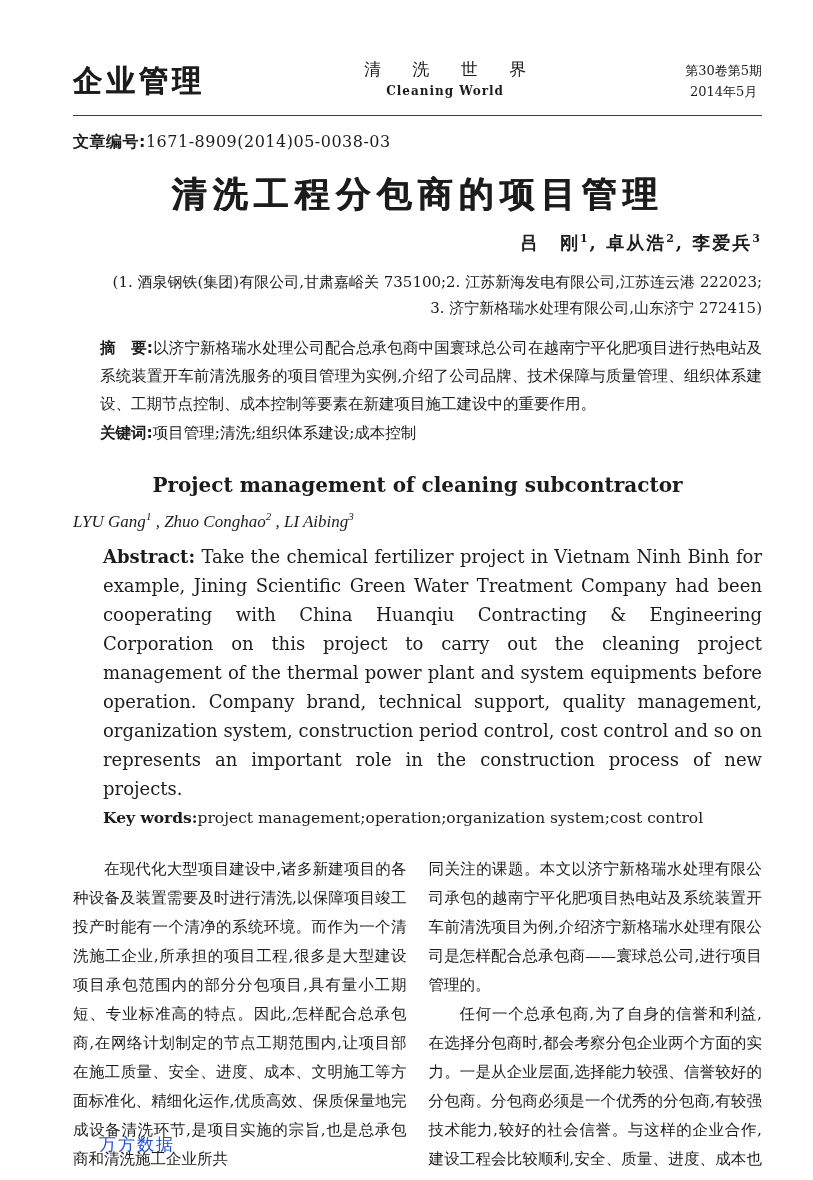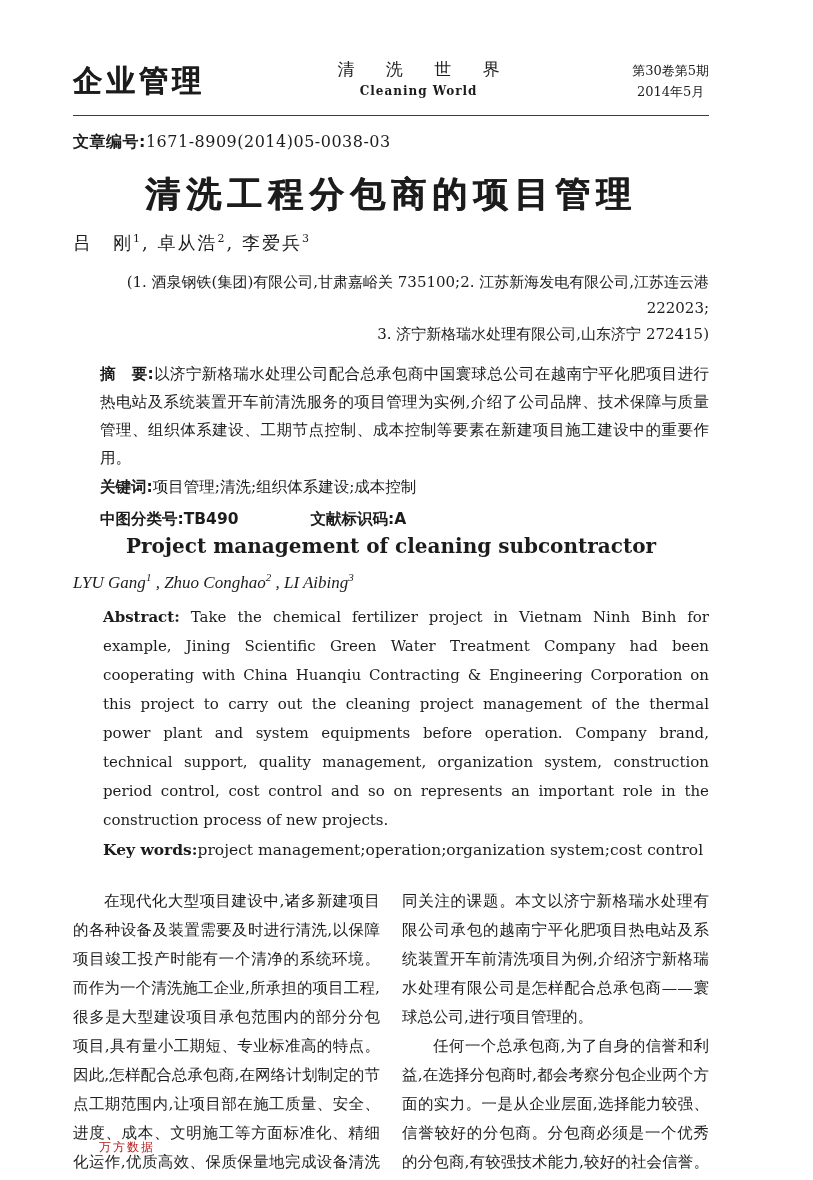--- a/index.html
+++ b/index.html
@@ -6,21 +6,21 @@
   html, body { margin: 0; padding: 0; background: #ffffff; }
   .page {
     position: relative;
     width: 813px;
     height: 1180px;
     margin: 0 auto;
     background: #ffffff;
     color: #1c1c1c;
     font-family: "DejaVu Serif", "Liberation Serif", serif;
     overflow: hidden;
-    padding: 54px 104px 0 73px;
+    padding: 54px 51px 0 73px;
   }
   
   .header {
     display: flex;
     justify-content: space-between;
     align-items: flex-start;
     padding-bottom: 12px;
     border-bottom: 1.5px solid #3c3c3c;
   }
   .col-name {
@@ -42,47 +42,47 @@
   
   .title-cn {
     margin-top: 18px;
     text-align: center;
     font-family: "DejaVu Sans", "Liberation Sans", sans-serif;
     font-weight: 900;
     font-size: 35px;
     letter-spacing: 6px;
     text-shadow: 0.8px 0 0 #1c1c1c;
   }
-  .authors-cn { margin-top: 13px; text-align: left; font-size: 18px; letter-spacing: 2px; }
+  .authors-cn { margin-top: 13px; text-align: right; font-size: 18px; letter-spacing: 2px; font-weight: bold; }
   .authors-cn sup, .authors-en sup { font-size: 11px; }
   .affil-cn { margin-top: 14px; text-align: right; font-size: 15px; line-height: 26px; }
   
   .abstract-cn { margin: 13px 0 0 27px; font-size: 15.5px; line-height: 28px; text-align: justify; }
   .keywords-cn { margin: 1px 0 0 27px; font-size: 15.5px; line-height: 28px; }
   .clc-line { margin: 3px 0 0 27px; font-size: 15.5px; line-height: 30px; }
   .clc-gap { display: inline-block; width: 72px; }
   
-  .title-en { text-align: center; font-weight: bold; font-size: 20px; }
+  .title-en { margin-top: 26px; text-align: center; font-weight: bold; font-size: 20px; }
   .authors-en { margin-top: 13px; text-align: left; font-style: italic; font-size: 17px; font-family: Liberation Serif, serif; }
   .affil-en { margin-top: 10px; text-align: center; font-size: 14.5px; line-height: 27px; }
-  .abstract-en { margin: 8px 0 0 30px; font-size: 15px; line-height: 29px; text-align: justify; }
+  .abstract-en { margin: 8px 0 0 30px; font-size: 18px; line-height: 29px; text-align: justify; }
   .keywords-en { margin: 0 0 0 30px; font-size: 15.5px; line-height: 29px; }
   .abstract-en b, .keywords-en b { font-weight: bold; }
   
   .body-cols { margin-top: 22px; display: flex; gap: 22px; }
   .bcol { flex: 1; min-width: 0; }
   .bcol p { margin: 0; font-size: 15.5px; line-height: 29px; text-align: justify; }
   .indent { text-indent: 2em; }
   
   .watermark {
     position: absolute;
     left: 99px;
     bottom: 24px;
-    color: #b91c1c;
-    font-size: 12px;
+    color: #1d4ed8;
+    font-size: 17px;
     letter-spacing: 2px;
   }
 </style>
 </head>
 <body>
 
 <div class="page">
 
   <div class="header">
     <div class="col-name">企业管理</div>
@@ -114,23 +114,20 @@
   </div>
 
   <div class="abstract-cn">
     <span class="blabel">摘　要:</span><span>以济宁新格瑞水处理公司配合总承包商中国寰球总公司在越南宁平化肥项目进行热电站及系统装置开车前清洗服务的项目管理为实例,介绍了公司品牌、技术保障与质量管理、组织体系建设、工期节点控制、成本控制等要素在新建项目施工建设中的重要作用。</span>
   </div>
 
   <div class="keywords-cn">
     <span class="blabel">关键词:</span><span>项目管理;清洗;组织体系建设;成本控制</span>
   </div>
 
-  <div class="clc-line">
-    <span class="blabel">中图分类号:</span><span class="blabel">TB490</span><span class="clc-gap"></span><span class="blabel">文献标识码:</span><span class="blabel">A</span>
-  </div>
 
   <div class="title-en">Project management of cleaning subcontractor</div>
 
   <div class="authors-en">
     <span><span>LYU Gang</span><sup>1</sup><span> ,</span></span>
     <span><span>Zhuo Conghao</span><sup>2</sup><span> ,</span></span>
     <span><span>LI Aibing</span><sup>3</sup><span></span></span>
   </div>
 
   <div class="affil-en">

